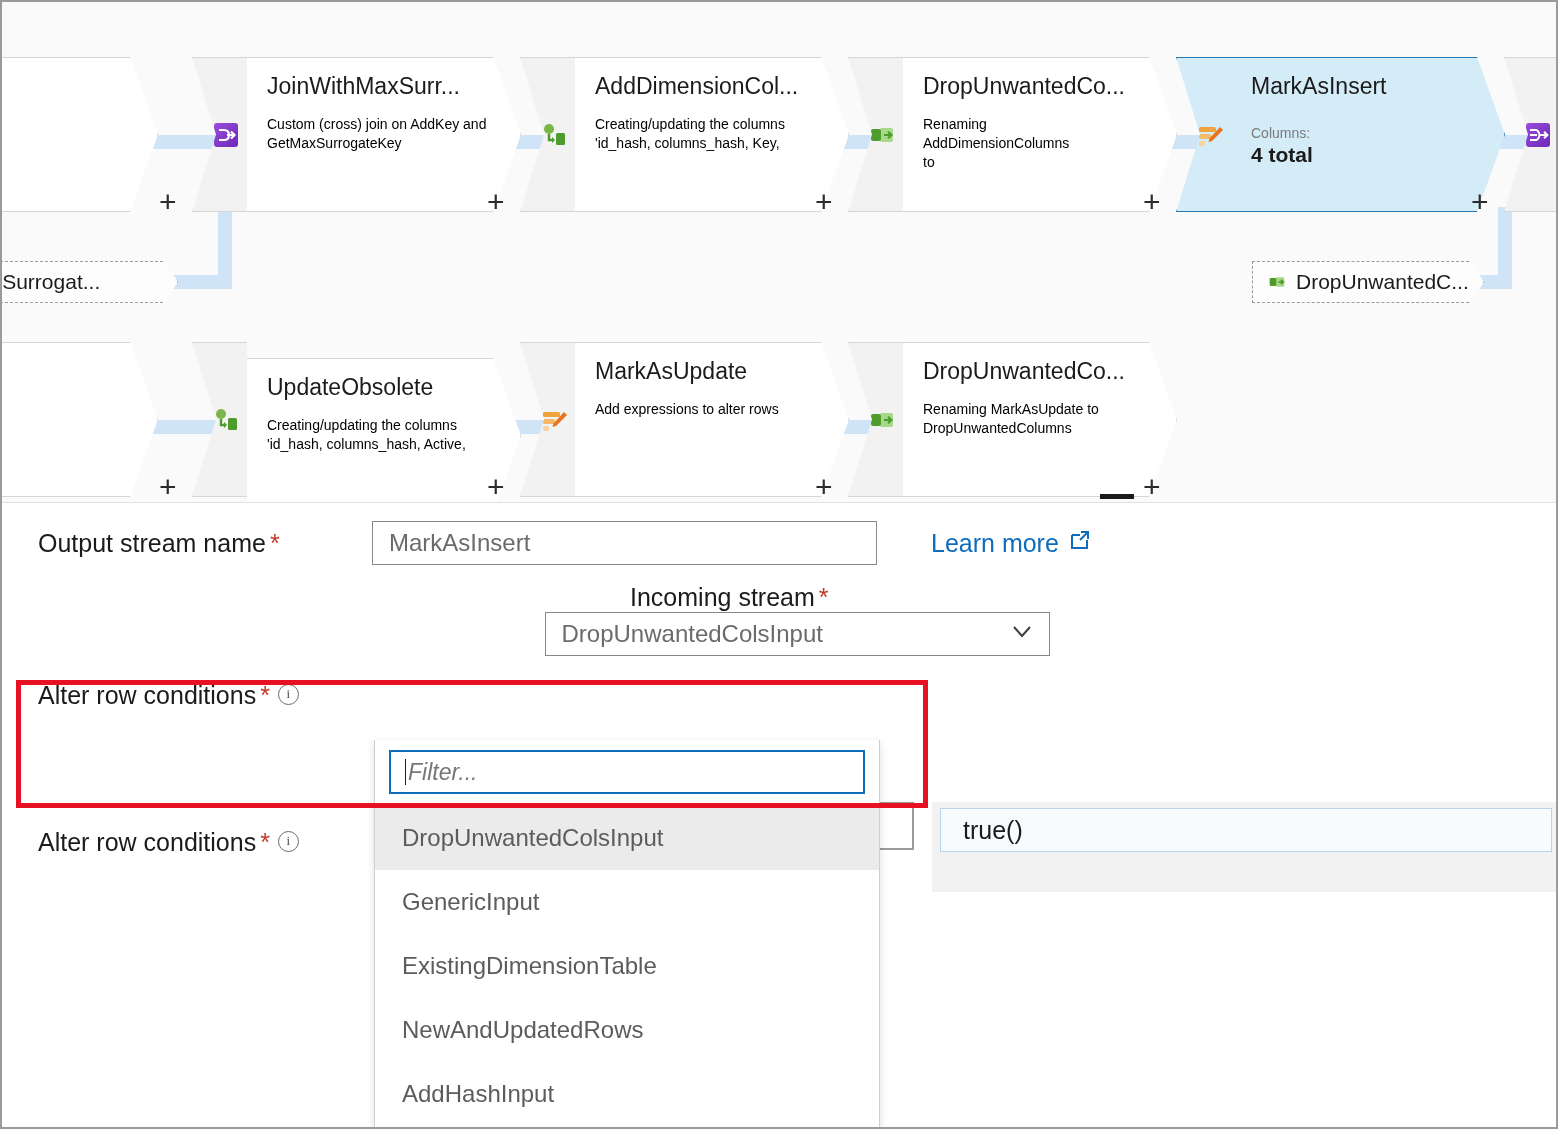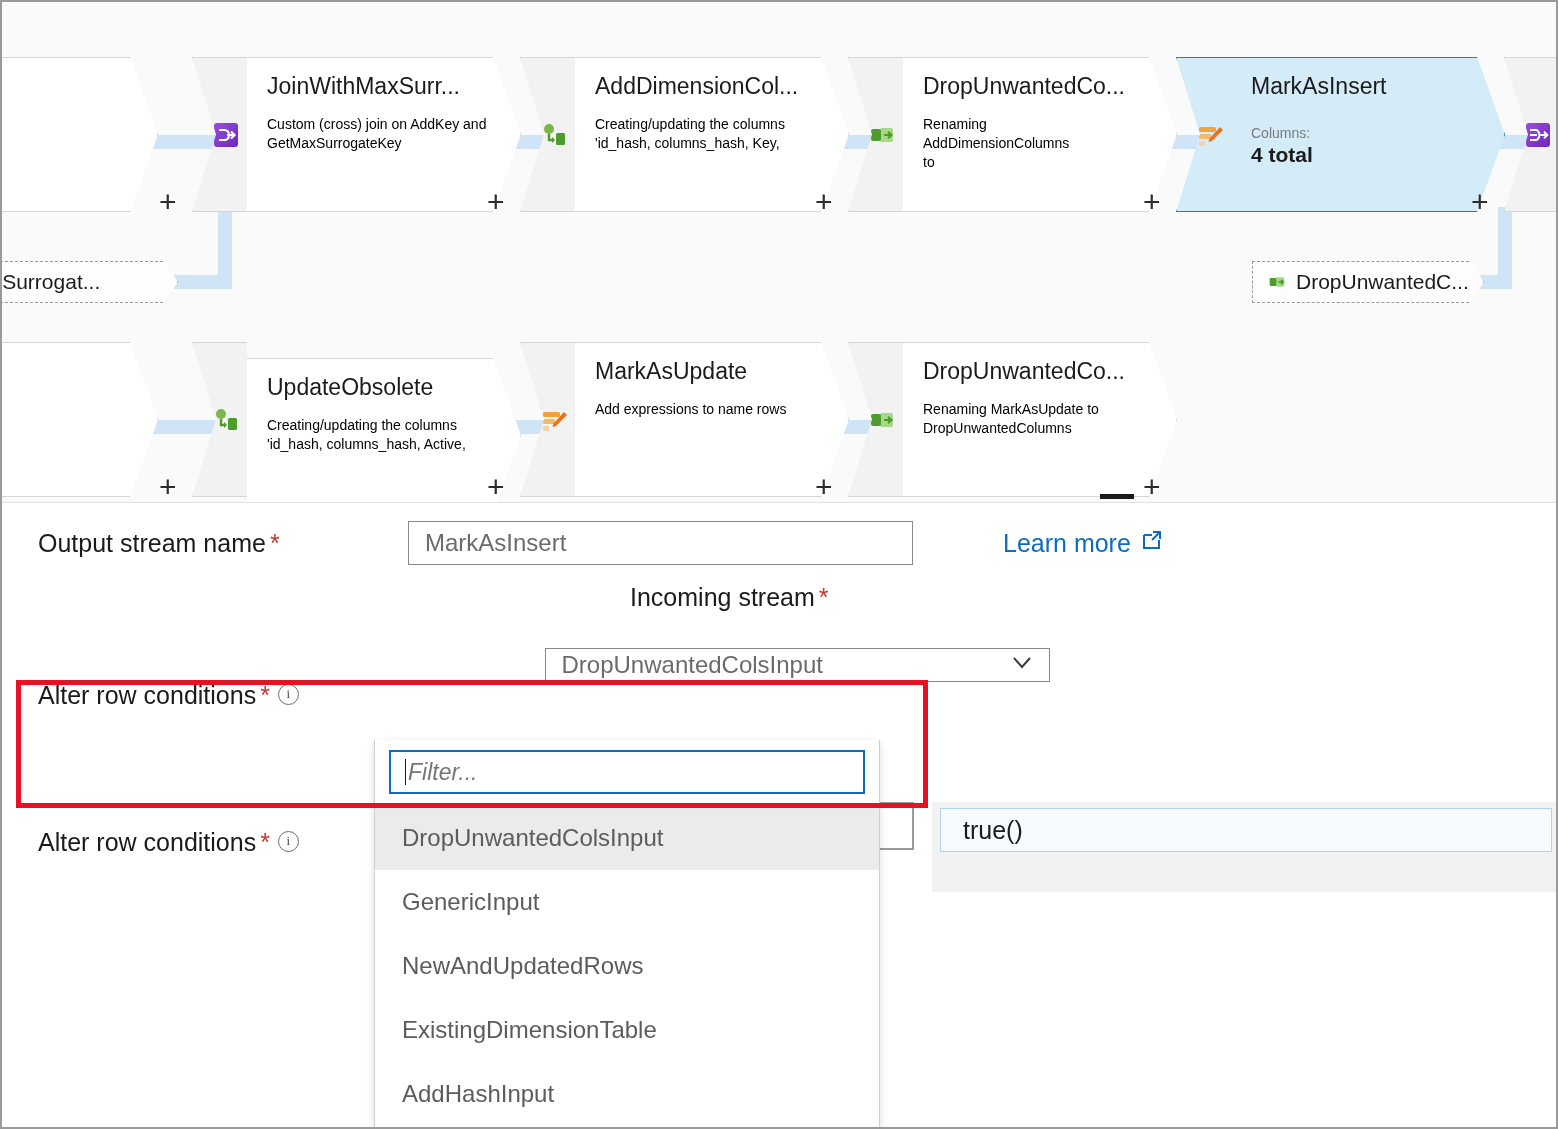--- a/index.html
+++ b/index.html
@@ -175,21 +175,20 @@
 
   .form {
     position: relative;
     padding: 0;
   }
   .row {
     display: flex;
     align-items: center;
     height: 76px;
     padding-left: 36px;
-    gap: 36px;
   }
   .lbl {
     font-size: 25px;
     color: #1b1b1b;
     width: 334px;
     flex: none;
   }
   .req { color: #c0392b; margin-left: 4px; }
   .info-icon {
     display: inline-block;
@@ -513,21 +512,21 @@
           <svg width="30" height="30" viewBox="0 0 30 30">
             <rect x="4" y="7" width="17" height="5" rx="1.6" fill="#f0a23c"></rect>
             <rect x="4" y="14" width="12" height="5" rx="1.6" fill="#f5b96a"></rect>
             <rect x="4" y="21" width="6" height="5" rx="1.6" fill="#f7d2a3"></rect>
             <path d="M25 7 L28 10 L17 21 L13.5 22 L14.5 18.5 Z" fill="#e8731b"></path>
           </svg>
         </span>
       </div>
       <div class="node-body-part" style="width:274px;">
         <div class="node-title">MarkAsUpdate</div>
-        <div class="node-desc">Add expressions to name rows</div>
+        <div class="node-desc">Add expressions to alter rows</div>
       </div>
     </div>
     <span class="plus" style="left:813px; top:470px;">+</span>
 
     <div class="node" style="left:846px; top:340px;">
       <div class="node-icon-part">
         <span class="gicon">
           <svg width="30" height="30" viewBox="0 0 30 30">
             <rect x="13" y="8" width="13" height="14" rx="2" fill="#a8d98a"></rect>
             <rect x="4" y="9" width="10" height="12" rx="2" fill="#4e9b2e"></rect>
@@ -613,24 +612,24 @@
         <span>Filter...</span>
       </div>
     </div>
     <div class="opt sel">
       <span>DropUnwantedColsInput</span>
     </div>
     <div class="opt">
       <span>GenericInput</span>
     </div>
     <div class="opt">
+      <span>ExistingDimensionTable</span>
+    </div>
+    <div class="opt">
       <span>NewAndUpdatedRows</span>
-    </div>
-    <div class="opt">
-      <span>ExistingDimensionTable</span>
     </div>
     <div class="opt">
       <span>AddHashInput</span>
     </div>
   </div>
 
   <div class="redbox" style="left:14px; top:678px; width:912px; height:128px;"></div>
 
 </div>
 

